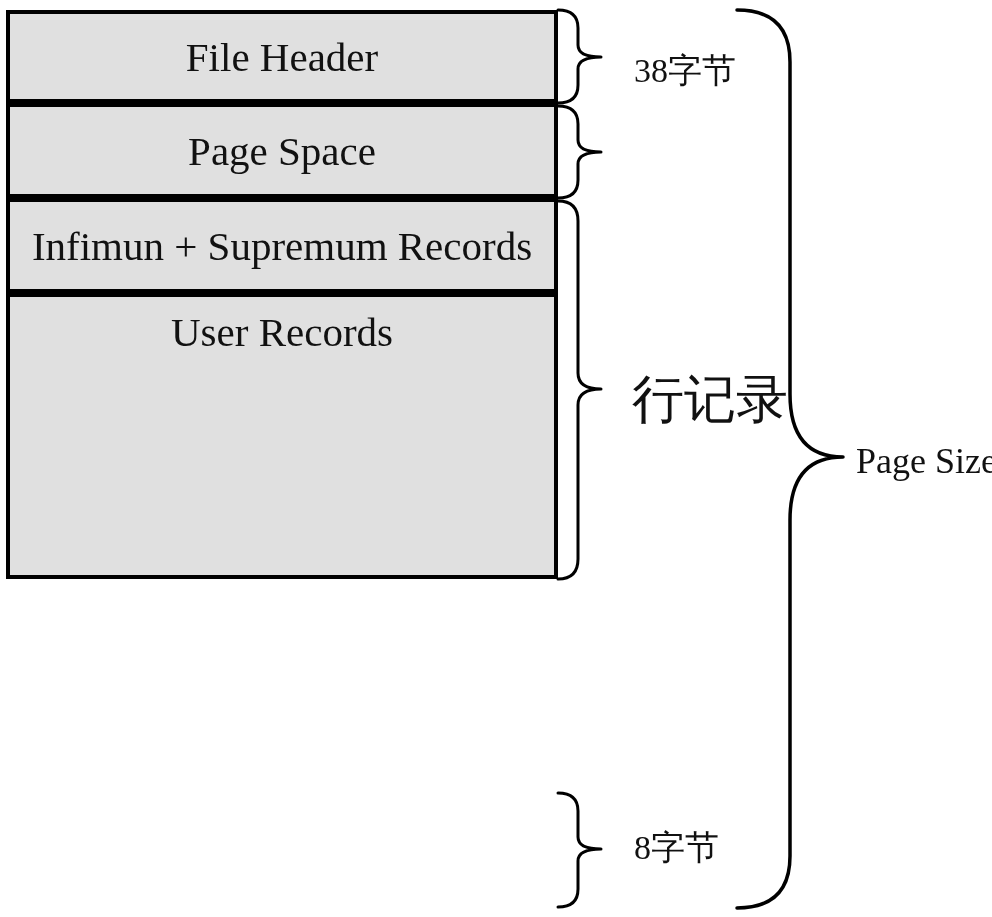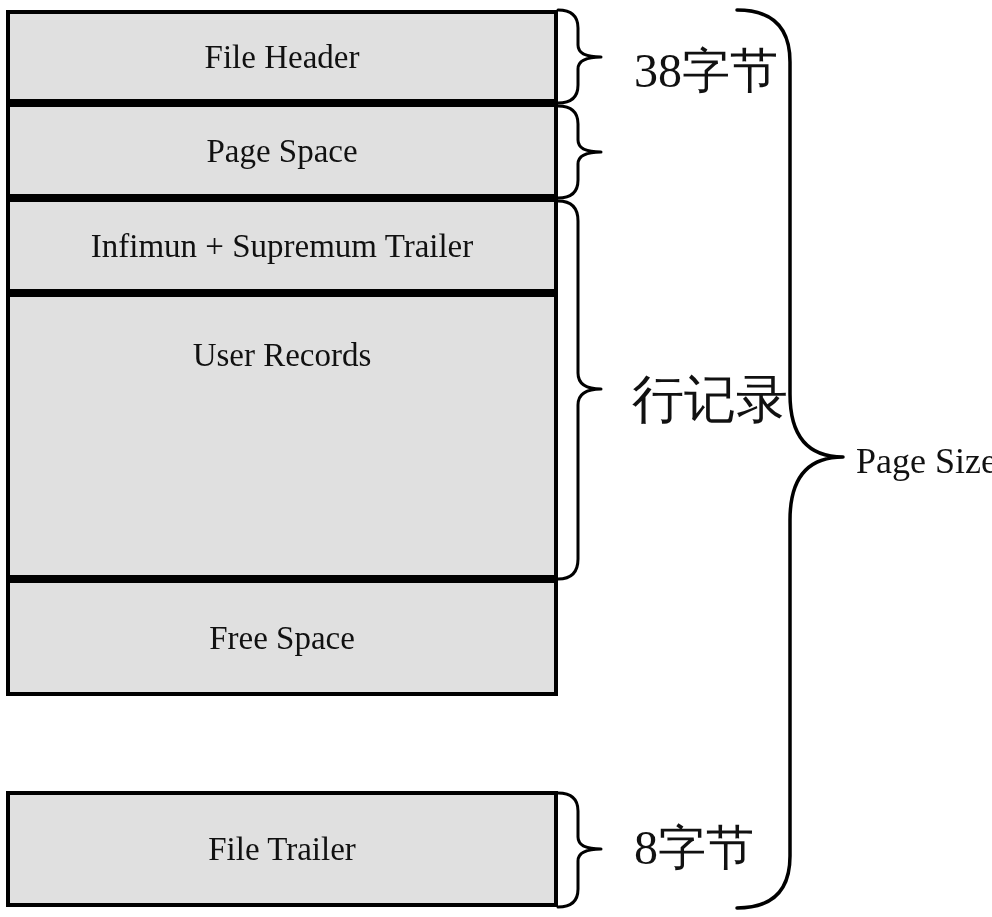--- a/index.html
+++ b/index.html
@@ -21,46 +21,46 @@
     left: 6px;
     width: 544px; 
     background: #e0e0e0;
     border: 4px solid #000000;
     display: flex;
     align-items: center;
     justify-content: center;
     box-sizing: content-box;
   }
   .box .box-label {
-    font-size: 33px;
+    font-size: 41px;
     line-height: 38px;
     color: #111111;
     white-space: nowrap;
   }
   
   #box-file-header     { top: 10px;  height: 85px; }
   #box-page-header     { top: 103px; height: 87px; }
   #box-infimum-supremum{ top: 198px; height: 87px; }
   #box-user-records    { top: 293px; height: 278px; align-items: flex-start; }
-  #box-user-records .box-label { padding-top: 39px; }
+  #box-user-records .box-label { padding-top: 16px; }
   #box-free-space      { top: 579px; height: 109px; }
   #box-page-directory  { top: 696px; height: 87px; }
   #box-file-trailer    { top: 791px; height: 108px; }
 
   #brace-layer {
     position: absolute;
     left: 0;
     top: 0;
     width: 992px;
     height: 917px;
     pointer-events: none;
   }
   .annotation {
     position: absolute;
-    font-size: 48px;
+    font-size: 34px;
     line-height: 42px;
     white-space: nowrap;
     color: #111111;
   }
   #annotation-38-bytes  { left: 634px; top: 50px;  }
   #annotation-56-bytes  { left: 634px; top: 142px; }
   #annotation-row-records { left: 632px; top: 379px; font-size: 52px; }
   #annotation-8-bytes   { left: 634px; top: 827px; }
   #label-page-size      { left: 856px; top: 440px; font-size: 36px; }
 </style>
@@ -69,30 +69,24 @@
 
 <div id="canvas">
 
   <div class="box" id="box-file-header">
     <span class="box-label">File Header</span>
   </div>
   <div class="box" id="box-page-header">
     <span class="box-label">Page Space</span>
   </div>
   <div class="box" id="box-infimum-supremum">
-    <span class="box-label">Infimun + Supremum Trailer</span>
+    <span class="box-label">Infimun + Supremum Records</span>
   </div>
   <div class="box" id="box-user-records">
     <span class="box-label">User Records</span>
-  </div>
-  <div class="box" id="box-free-space">
-    <span class="box-label">Free Space</span>
-  </div>
-  <div class="box" id="box-file-trailer">
-    <span class="box-label">File Trailer</span>
   </div>
 
   <svg id="brace-layer" viewBox="0 0 992 917" xmlns="http://www.w3.org/2000/svg">
     <g fill="none" stroke="#000000" stroke-linecap="round" stroke-linejoin="round">
       <path stroke-width="3" d="M 558 10 Q 578 10 578 28 L 578 45 Q 578 57 601 57 Q 578 57 578 69 L 578 85 Q 578 103 558 103"></path>
       <path stroke-width="3" d="M 558 106 Q 578 106 578 124 L 578 140 Q 578 152 601 152 Q 578 152 578 164 L 578 180 Q 578 198 558 198"></path>
       <path stroke-width="3" d="M 558 201 Q 578 201 578 221 L 578 373 Q 578 389 601 389 Q 578 389 578 405 L 578 559 Q 578 579 558 579"></path>
       <path stroke-width="3" d="M 558 793 Q 578 793 578 811 L 578 837 Q 578 849 601 849 Q 578 849 578 861 L 578 889 Q 578 907 558 907"></path>
       <path stroke-width="3.5" d="M 737 10 Q 790 10 790 62 L 790 394 Q 790 457 843 457 Q 790 457 790 520 L 790 856 Q 790 908 737 908"></path>
     </g>

